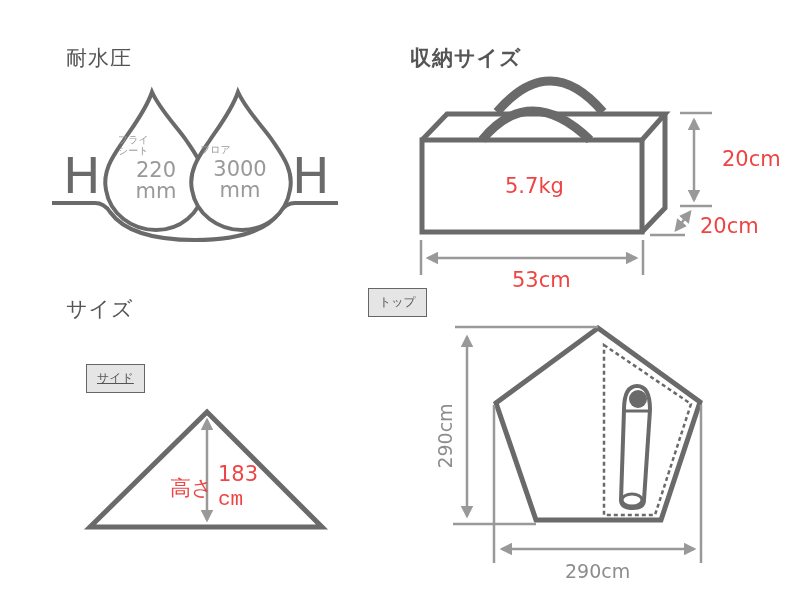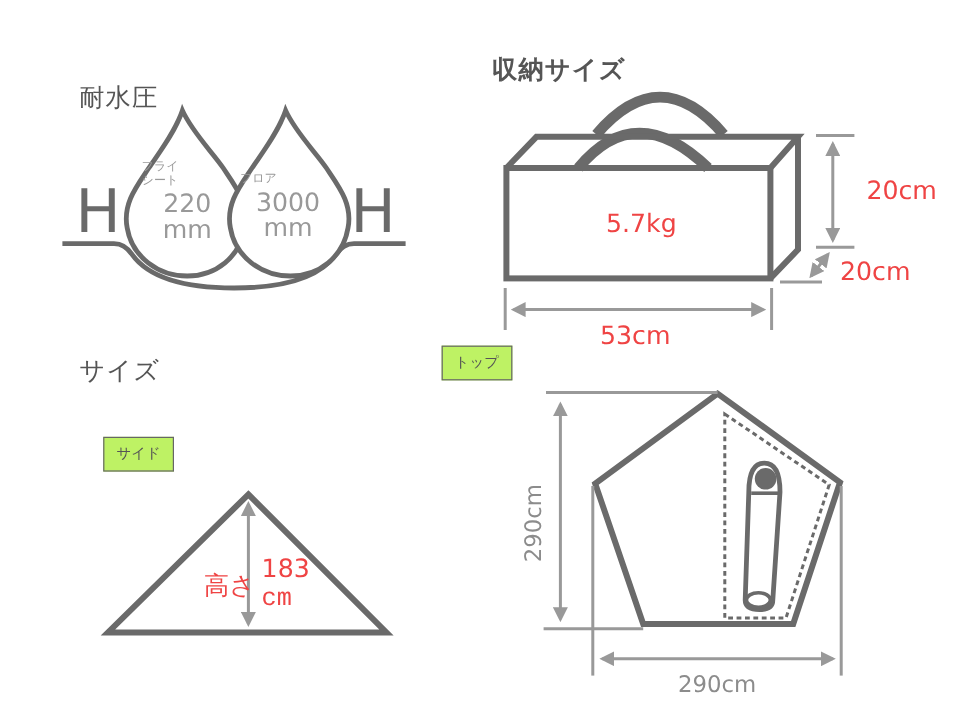--- a/index.html
+++ b/index.html
@@ -3,21 +3,21 @@
 <meta charset="utf-8">
 <style>
   html, body { margin: 0; padding: 0; background: #ffffff; }
   body { width: 800px; height: 600px; position: relative; overflow: hidden;
          font-family: "DejaVu Sans", "Liberation Sans", sans-serif; }
   .abs { position: absolute; }
   .heading { font-size: 21px; color: #555555; letter-spacing: 1px; }
   .dim { font-size: 19px; color: #8c8c8c; }
   .dim-lg { font-size: 21px; color: #ef4444; }
   .tag { border: 1.5px solid #666; font-size: 12px; color: #555; padding: 5px 10px;
-         background: #bef264; }
+         background: #e5e5e5; }
   svg { position: absolute; left: 0; top: 0; }
   .drop-small { font-size: 10px; color: #999; line-height: 11px; }
   .drop-val { font-size: 21px; color: #999; text-align: center; line-height: 21px; }
   .hletter { font-size: 50px; color: #6a6a6a; font-family: "DejaVu Sans", sans-serif; }
 </style>
 </head>
 <body>
 
 <svg width="800" height="600" viewBox="0 0 800 600">
   <defs>
@@ -70,44 +70,44 @@
   <g stroke="#999" stroke-width="2.5" fill="none">
     <line x1="455" y1="327" x2="598" y2="327"></line>
     <line x1="453" y1="524" x2="536" y2="524"></line>
     <line x1="467" y1="337" x2="467" y2="516" marker-start="url(#arr)" marker-end="url(#arr)"></line>
     <line x1="494" y1="405" x2="494" y2="563"></line>
     <line x1="701" y1="405" x2="701" y2="563"></line>
     <line x1="502" y1="549" x2="694" y2="549" marker-start="url(#arr)" marker-end="url(#arr)"></line>
   </g>
 </svg>
 
-<div class="abs heading" style="left:66px;top:44px;margin-top:23px;">耐水圧</div>
+<div class="abs heading" style="left:66px;top:44px;">耐水圧</div>
 <div class="abs hletter" style="left:63px;top:147px;">H</div>
 <div class="abs hletter" style="left:292px;top:147px;">H</div>
 
 <div class="abs" style="left:118px;top:134px;width:76px;">
   <div class="drop-small">フライ</div>
   <div class="drop-small">シート</div>
   <div class="drop-val" style="margin-top:4px;">220</div>
   <div class="drop-val">mm</div>
 </div>
 
 <div class="abs" style="left:200px;top:144px;width:80px;">
   <div class="drop-small">フロア</div>
   <div class="drop-val" style="margin-top:4px;">3000</div>
   <div class="drop-val">mm</div>
 </div>
 
 <div class="abs heading" style="left:410px;top:44px;font-weight:bold;">収納サイズ</div>
 <div class="abs dim-lg" style="left:505px;top:174px;">5.7kg</div>
 <div class="abs dim-lg" style="left:722px;top:147px;">20cm</div>
 <div class="abs dim-lg" style="left:700px;top:214px;">20cm</div>
-<div class="abs dim-lg" style="left:500px;top:268px;text-align:right;">53cm</div>
+<div class="abs dim-lg" style="left:512px;top:268px;text-align:right;">53cm</div>
 
 <div class="abs heading" style="left:66px;top:295px;">サイズ</div>
-<div class="abs tag" style="left:86px;top:364px;">サイド</div>
+<div class="abs tag" style="left:86px;top:364px;text-decoration:underline;">サイド</div>
 <div class="abs dim-lg" style="left:170px;top:474px;">高さ</div>
 <div class="abs dim-lg" style="left:218px;top:462px;">183</div>
 <div class="abs dim-lg" style="left:218px;top:488px;font-family:Liberation Mono, monospace;">cm</div>
 
 <div class="abs tag" style="left:368px;top:288px;">トップ</div>
 <div class="abs dim" style="left:412px;top:425px;transform:rotate(-90deg);transform-origin:center;">290cm</div>
 <div class="abs dim" style="left:565px;top:560px;">290cm</div>
 
 </body></html>

